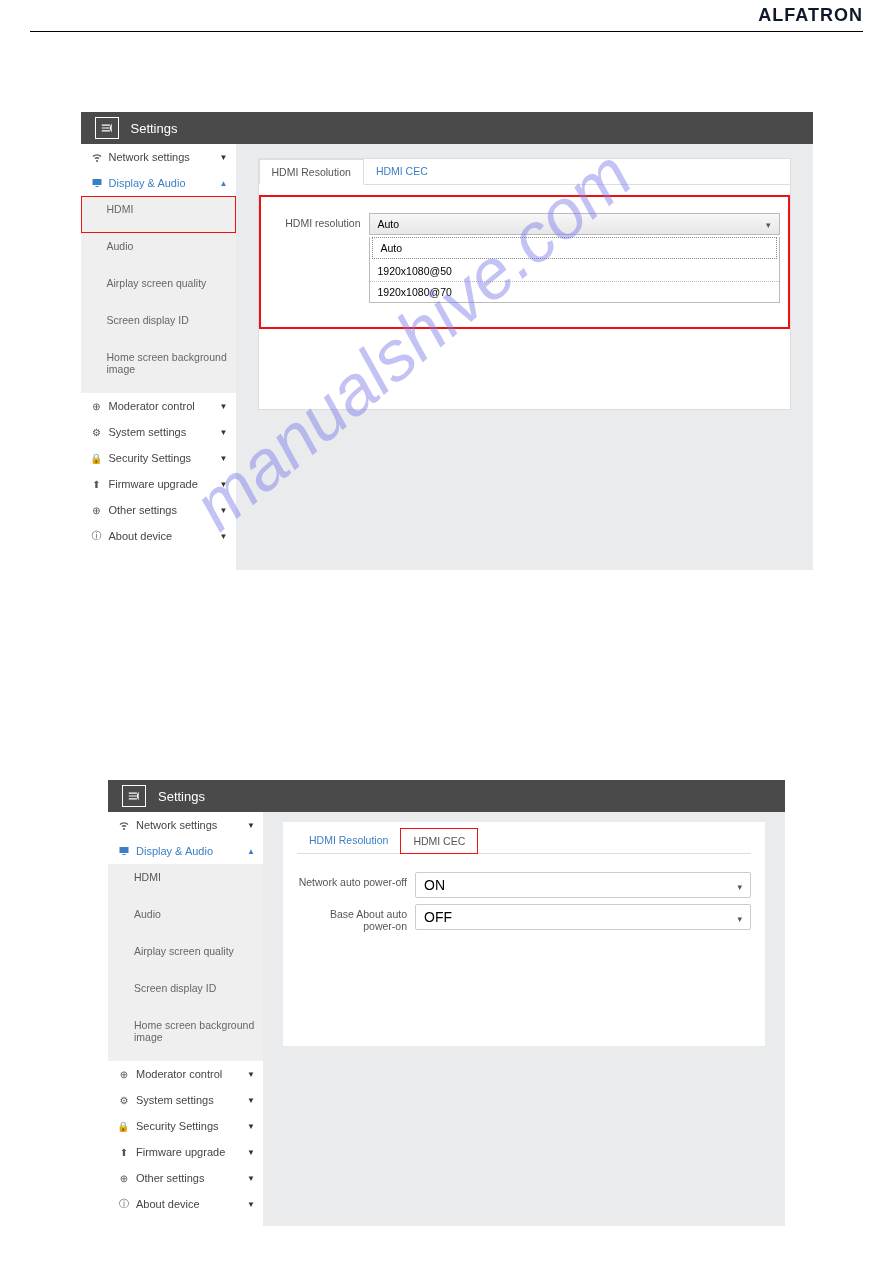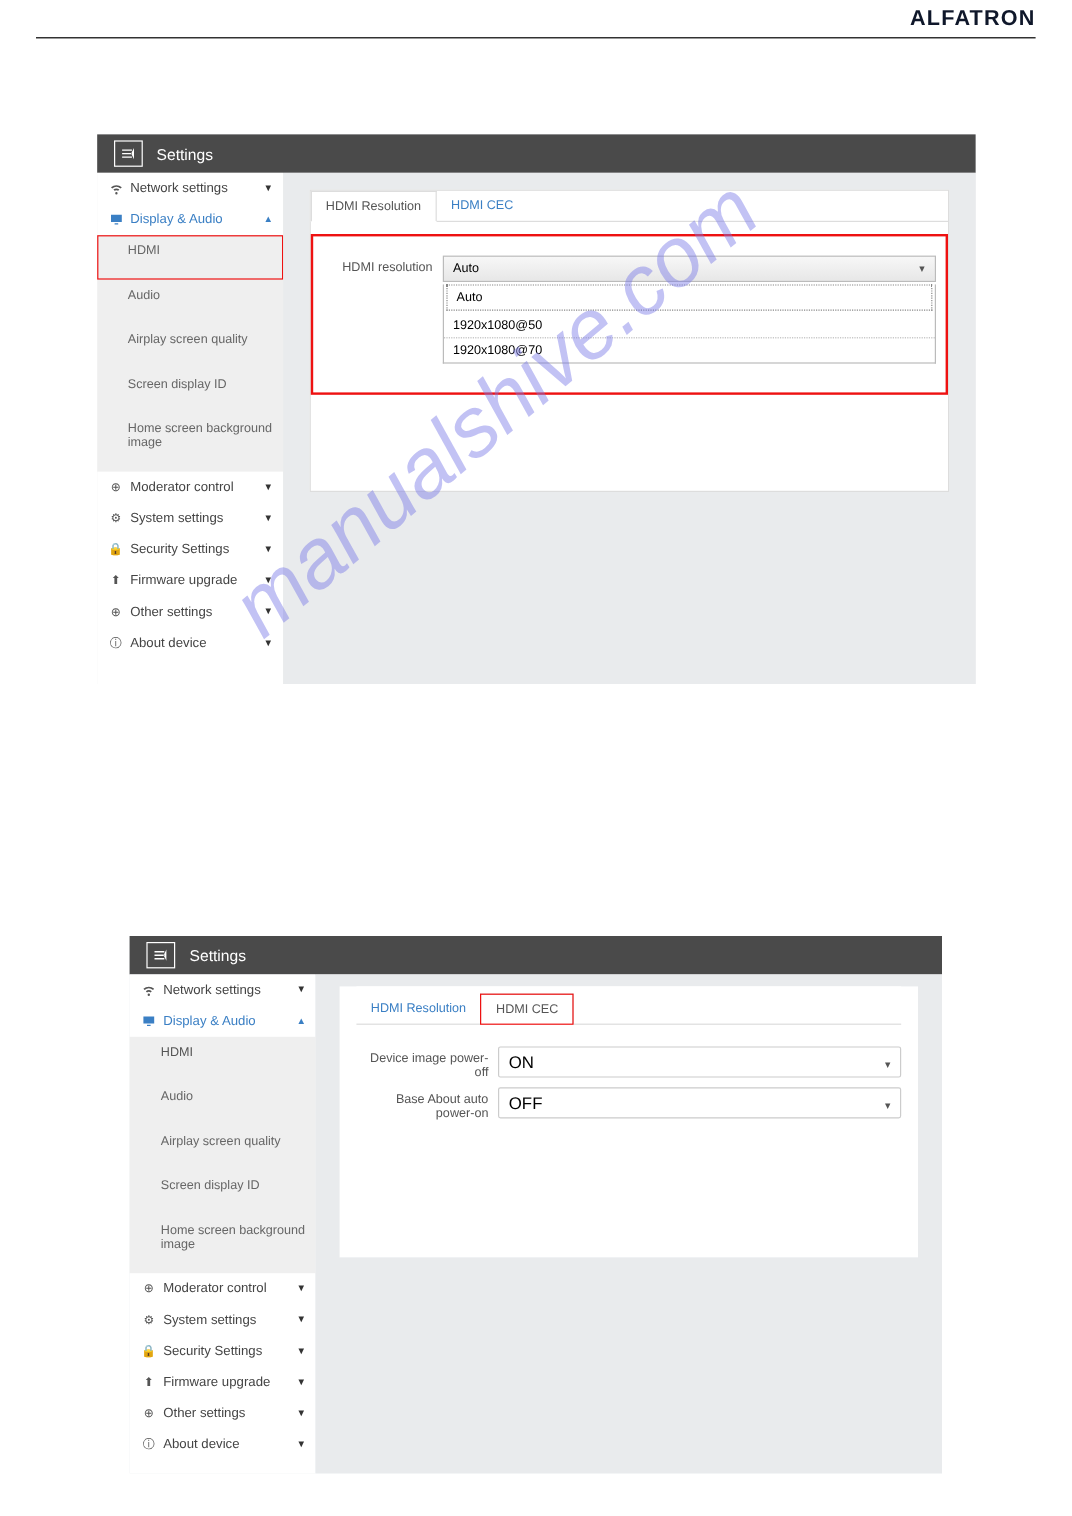--- a/index.html
+++ b/index.html
@@ -231,21 +231,21 @@
     </div>
 
     <div class="content second">
       <div class="card" style="border:none; padding:0 14px 18px 14px;">
         <div class="tabs">
           <div class="tab">HDMI Resolution</div>
           <div class="tab active hb">HDMI CEC</div>
         </div>
         <div style="padding-top:12px;">
           <div class="form-row">
-            <div class="flabel" style="width:118px;">Device image power-off</div>
+            <div class="flabel" style="width:118px;">Network auto power-off</div>
             <div class="select-plain">
               <span>ON</span>
               <span class="select-caret"></span>
             </div>
           </div>
           <div class="form-row">
             <div class="flabel" style="width:118px;">Base About auto power-on</div>
             <div class="select-plain">
               <span>OFF</span>
               <span class="select-caret"></span>

